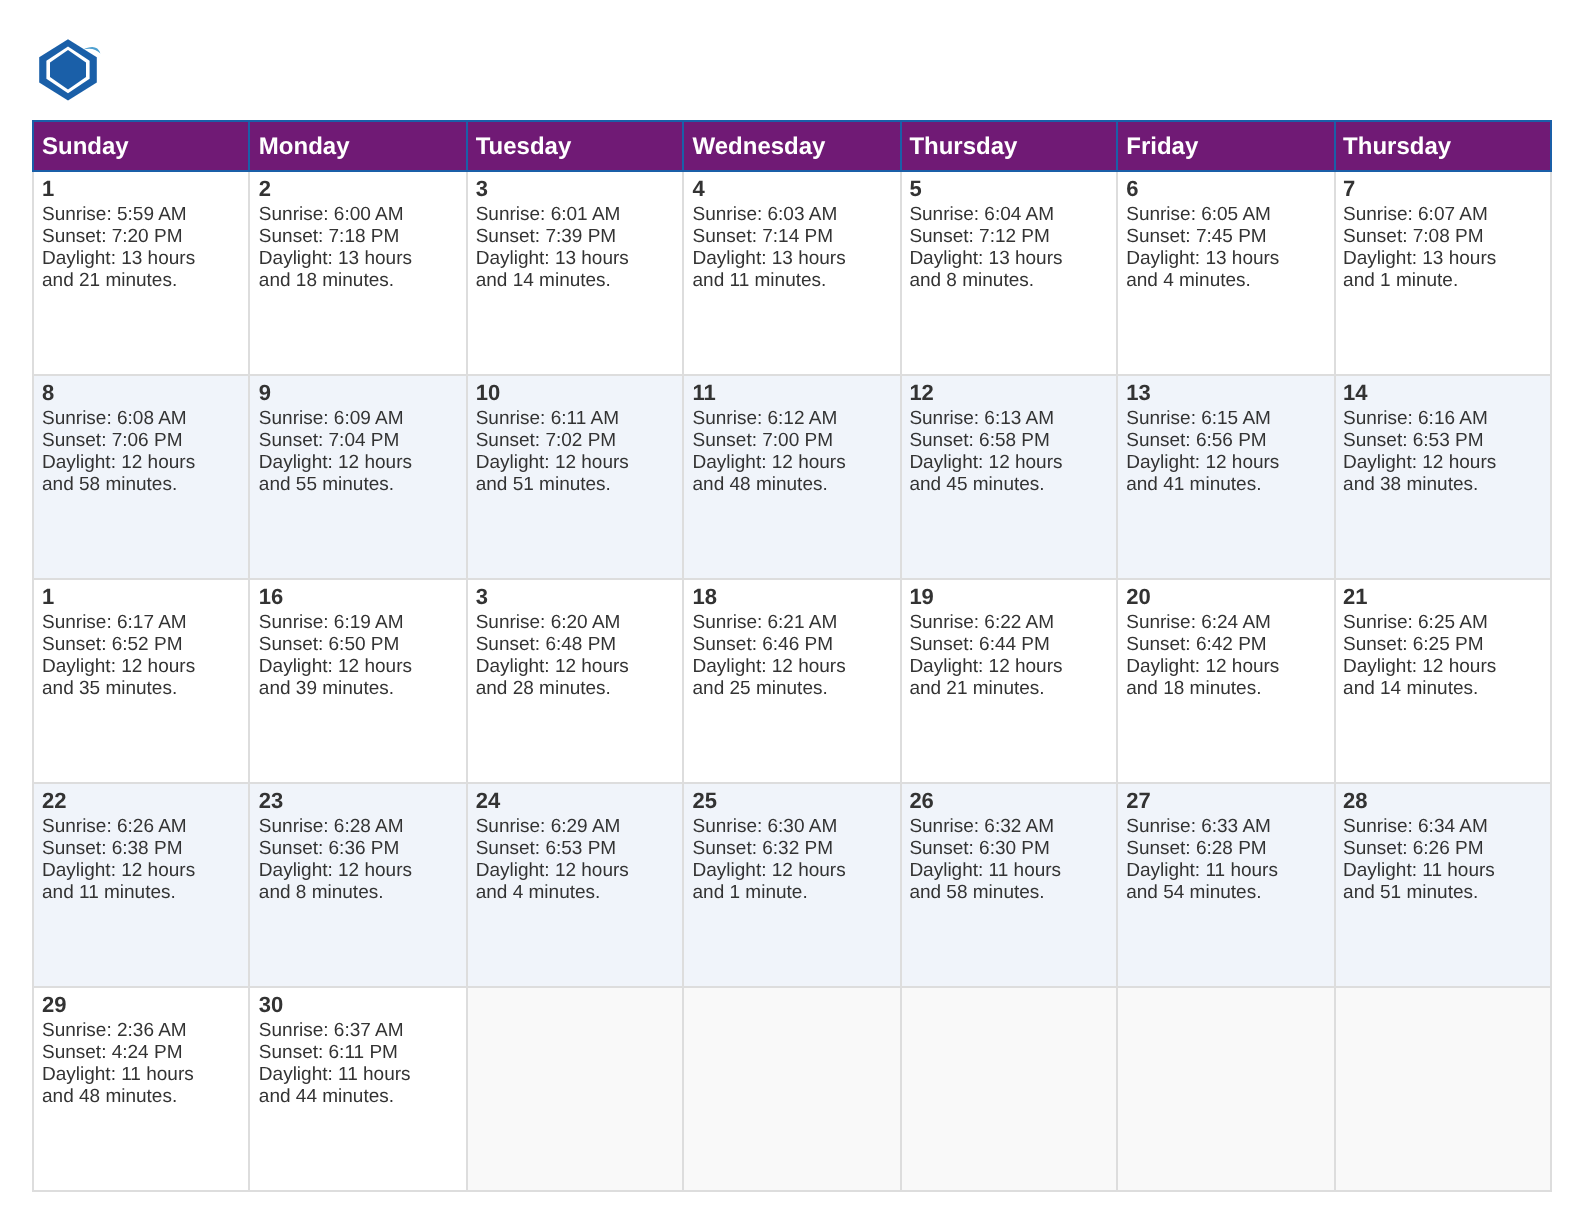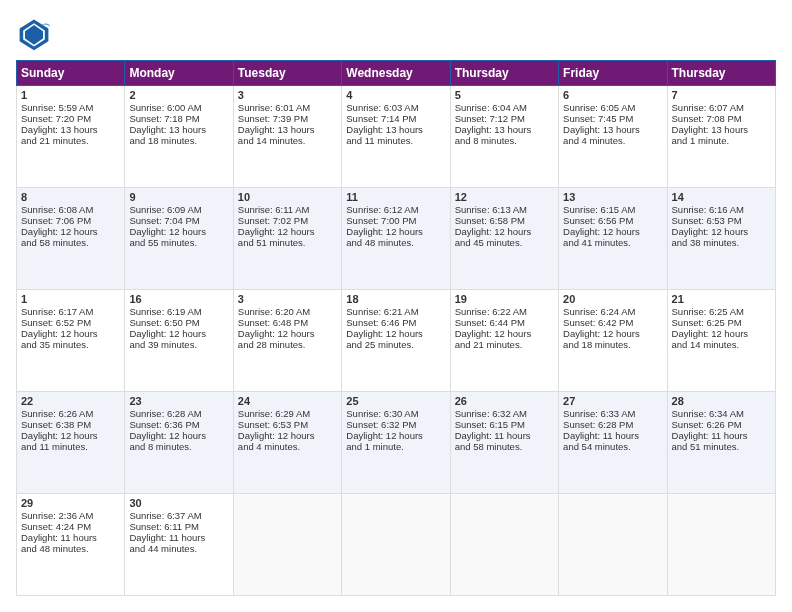--- a/index.html
+++ b/index.html
@@ -305,21 +305,21 @@
           <td>
             <span class="day-num">25</span>
             <div>Sunrise: 6:30 AM</div>
             <div>Sunset: 6:32 PM</div>
             <div>Daylight: 12 hours</div>
             <div>and 1 minute.</div>
           </td>
           <td>
             <span class="day-num">26</span>
             <div>Sunrise: 6:32 AM</div>
-            <div>Sunset: 6:15 PM</div>
+            <div>Sunset: 6:30 PM</div>
             <div>Daylight: 11 hours</div>
             <div>and 58 minutes.</div>
           </td>
           <td>
             <span class="day-num">27</span>
             <div>Sunrise: 6:33 AM</div>
             <div>Sunset: 6:28 PM</div>
             <div>Daylight: 11 hours</div>
             <div>and 54 minutes.</div>
           </td>

